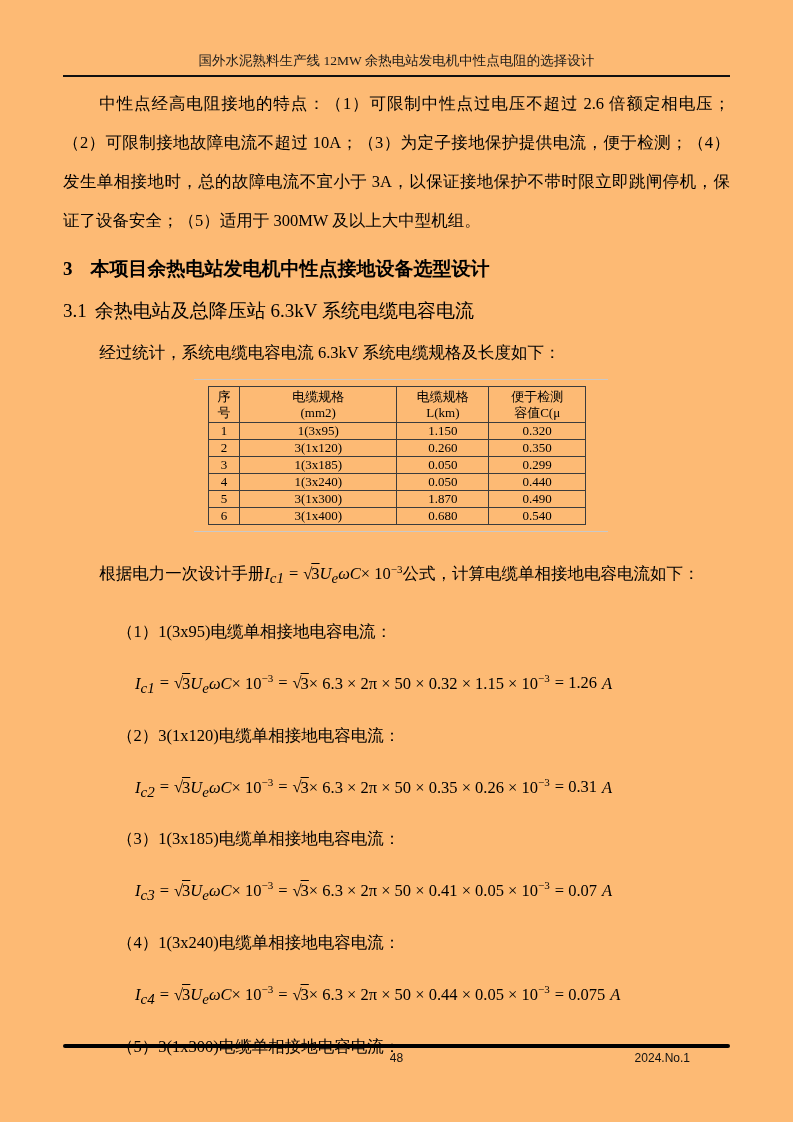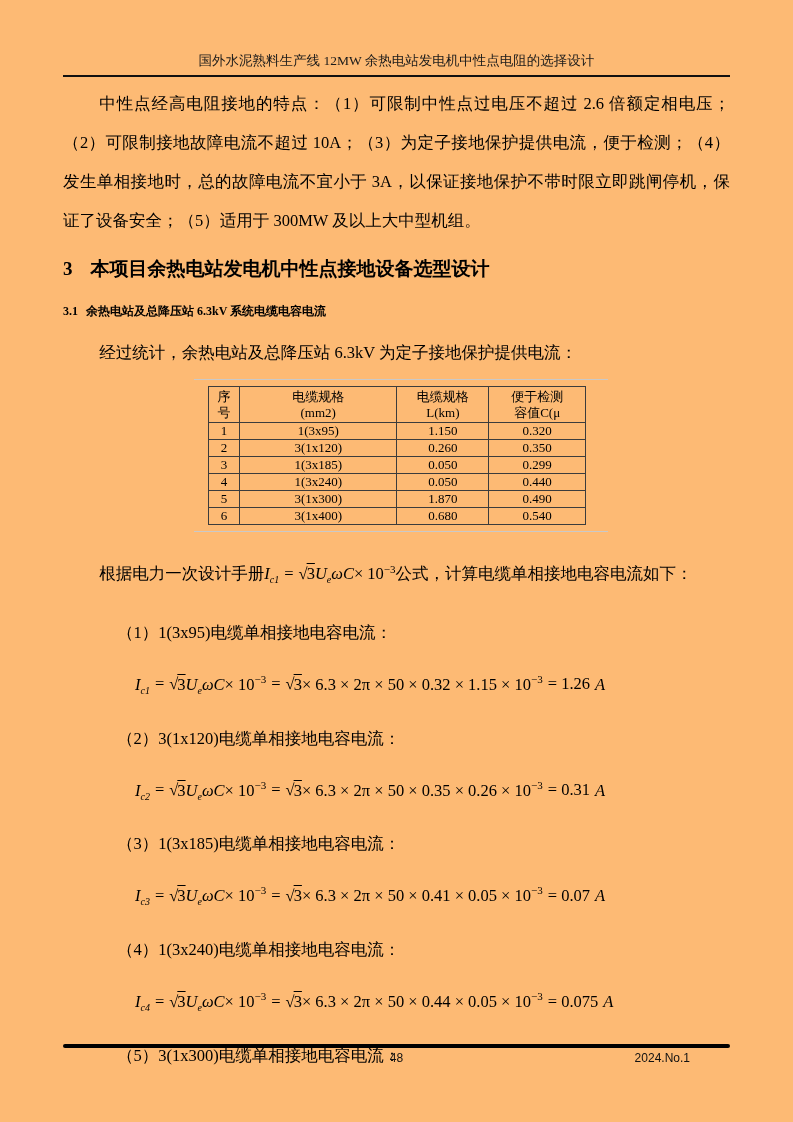--- a/index.html
+++ b/index.html
@@ -41,22 +41,22 @@
 
   h1.sec {
     margin-top: 13px;
     font-size: 19px;
     font-weight: bold;
     line-height: 32px;
   }
   h1.sec .sec-num { margin-right: 18px; }
   h2.subsec {
     margin-top: 12px;
-    font-size: 12px;
-    font-weight: bold;
+    font-size: 19px;
+    font-weight: normal;
     line-height: 28px;
   }
   h2.subsec .sec-num { margin-right: 8px; }
   .para-stats { margin-top: 8px; }
 
   
   .table-wrap {
     position: relative;
     margin: 14px 0 0 145px;
     width: 378px;
@@ -87,21 +87,21 @@
   table.cable td { height: 17px; }
   .col-no   { width: 31px; }
   .col-spec { width: 158px; }
   .col-len  { width: 92px; }
   .col-cap  { width: 97px; }
 
   
   .para-formula { margin-top: 24px; }
   .math { font-family: "Liberation Serif", "DejaVu Serif", serif; font-size: 16.5px; white-space: nowrap; }
   .math .mi { font-style: italic; }
-  .math sub { font-style: italic; font-size: 10px; }
+  .math sub { font-style: italic; font-size: 15px; }
   .math sup { font-size: 11px; }
   .math .eq-sign { padding: 0 5px; }
   .math .rad { margin-right: -1px; }
   .math .radicand { text-decoration: overline; }
 
   .list-item {
     margin: 21px 0 0 54px;
     font-size: 16.5px;
     line-height: 26px;
   }
@@ -144,21 +144,21 @@
       <div class="header-title">国外水泥熟料生产线 12MW 余热电站发电机中性点电阻的选择设计</div>
       <div class="header-rule"></div>
     </header>
 
     <p class="body-para indent para-features">中性点经高电阻接地的特点：（1）可限制中性点过电压不超过 2.6 倍额定相电压；（2）可限制接地故障电流不超过 10A；（3）为定子接地保护提供电流，便于检测；（4）发生单相接地时，总的故障电流不宜小于 3A，以保证接地保护不带时限立即跳闸停机，保证了设备安全；（5）适用于 300MW 及以上大中型机组。</p>
 
     <h1 class="sec"><span class="sec-num">3</span><span>本项目余热电站发电机中性点接地设备选型设计</span></h1>
 
     <h2 class="subsec"><span class="sec-num">3.1</span><span>余热电站及总降压站 6.3kV 系统电缆电容电流</span></h2>
 
-    <p class="body-para indent para-stats">经过统计，余热电站及总降压站 6.3kV 为定子接地保护提供电流：</p>
+    <p class="body-para indent para-stats">经过统计，系统电缆电容电流 6.3kV 系统电缆规格及长度如下：</p>
 
     <div class="table-wrap">
       <table class="cable">
         <thead>
           <tr>
             <th class="col-no">序
 号</th>
             <th class="col-spec">电缆规格
 (mm2)</th>
             <th class="col-len">电缆规格

